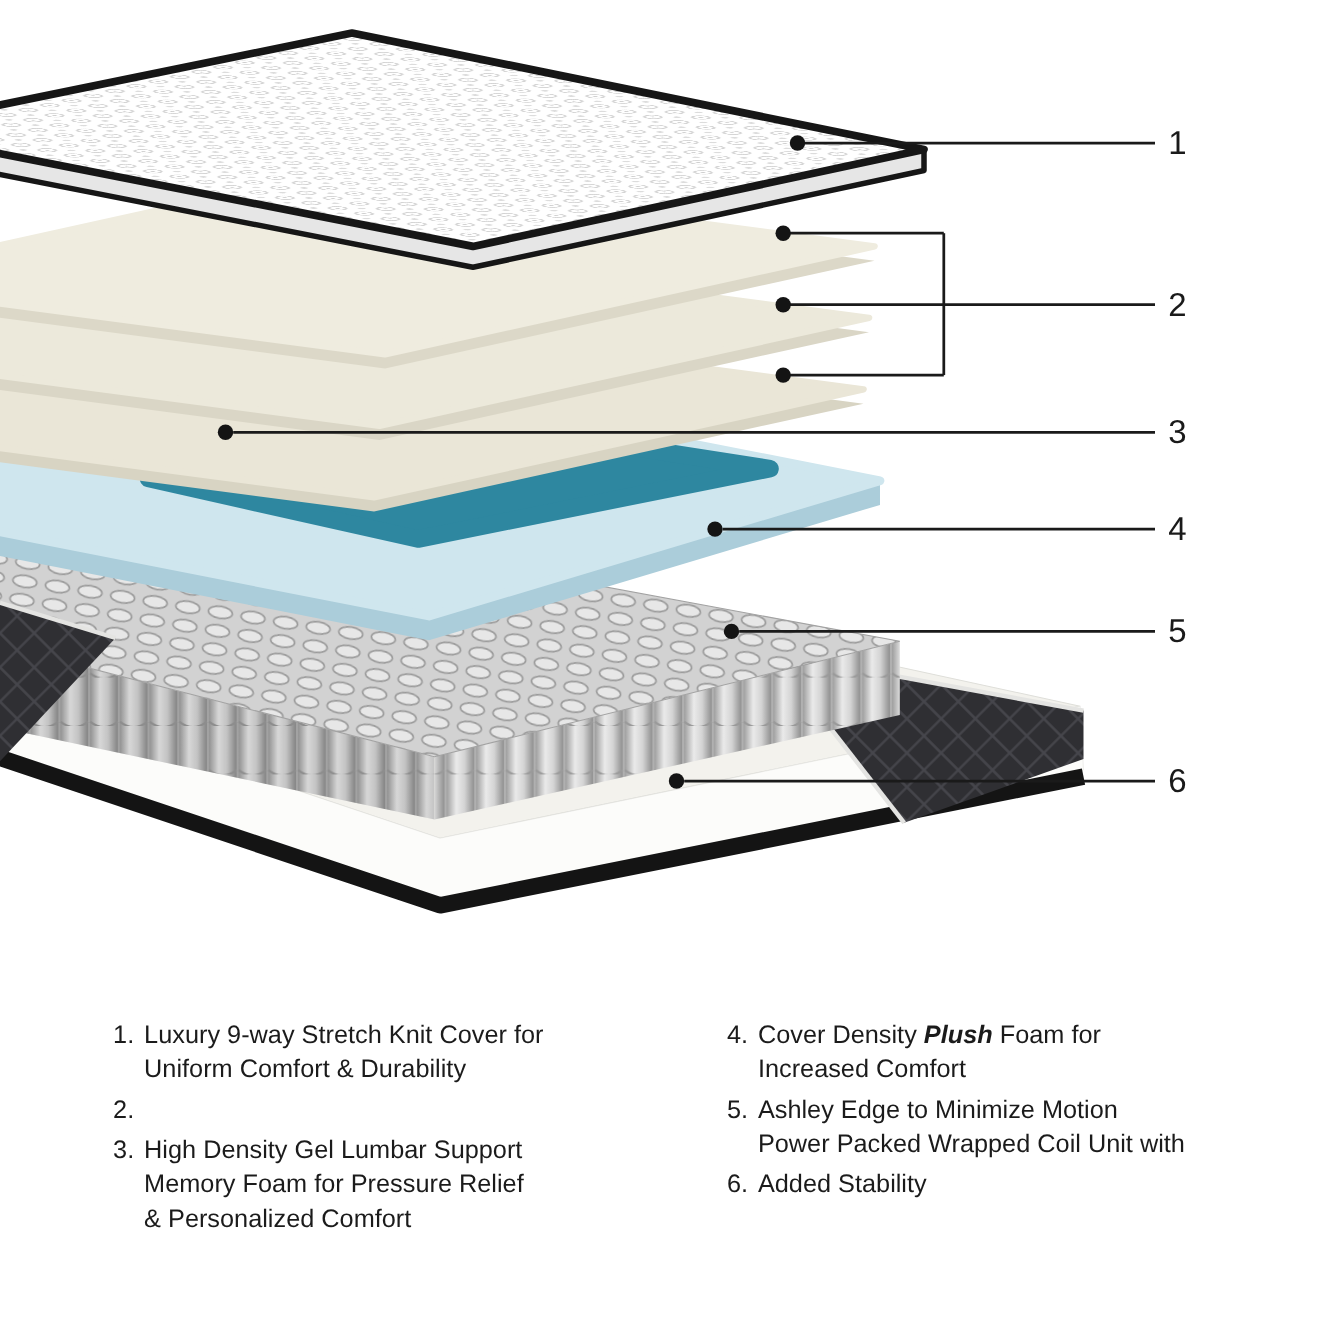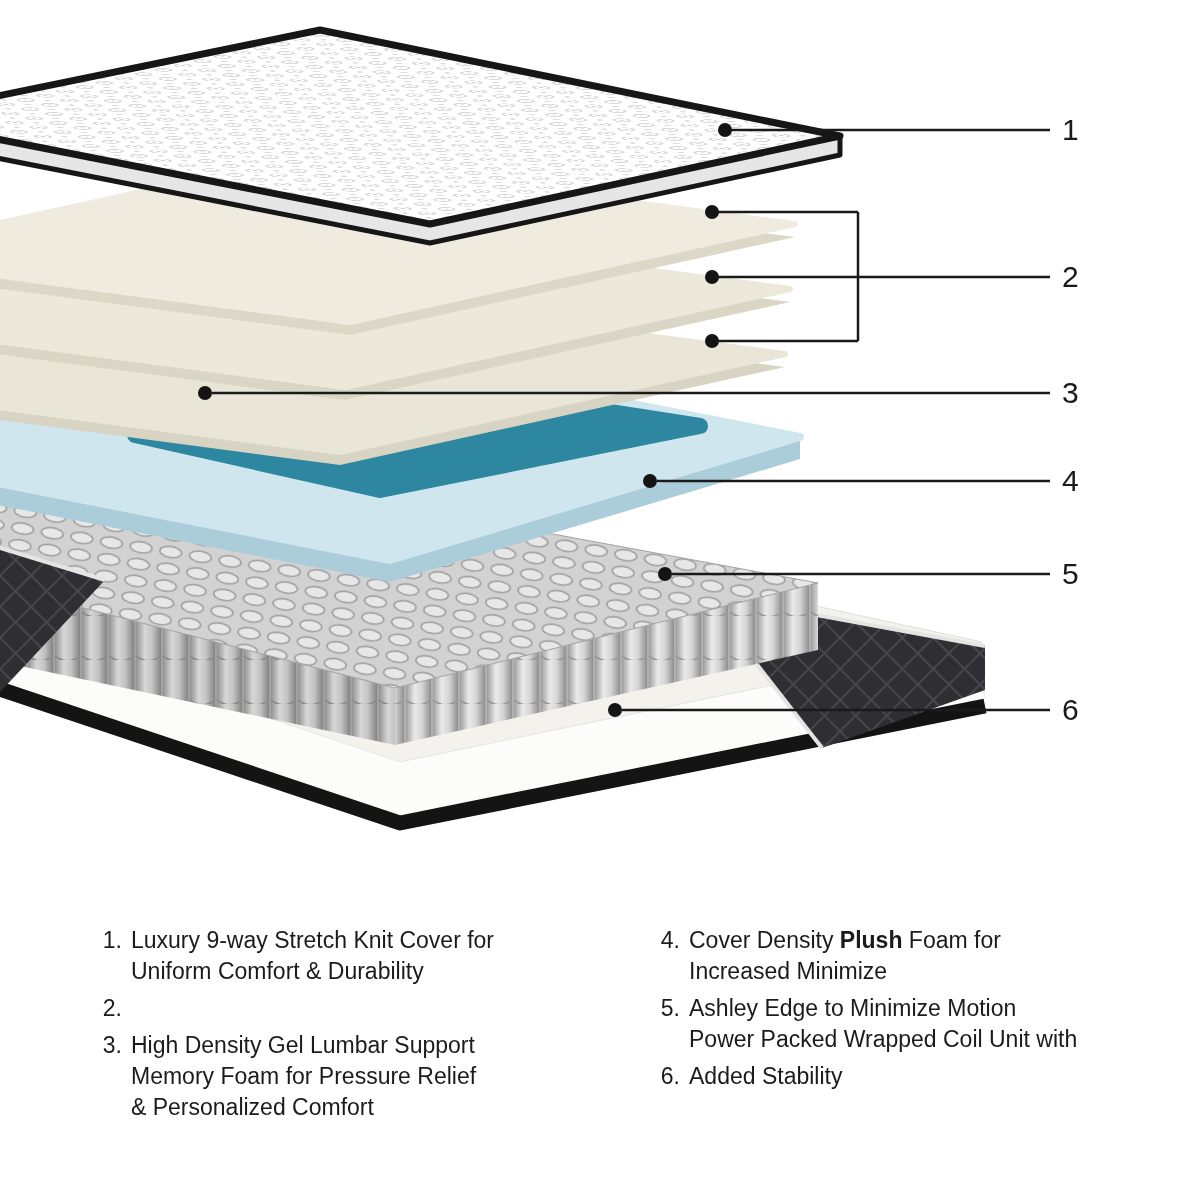--- a/index.html
+++ b/index.html
@@ -7,21 +7,21 @@
         font-family:"Liberation Sans",sans-serif;}
   .diagram-svg{position:absolute;top:0;left:0;}
   .diagram-svg text{font-family:"Liberation Sans",sans-serif;font-size:30px;fill:#1a1a1a;}
   .legend{position:absolute;top:925px;left:0;width:1200px;color:#1b1b1b;}
   .legend-col{position:absolute;top:0;}
   .legend-col-left{left:95px;width:470px;}
   .legend-col-right{left:653px;width:500px;}
   .legend-item{display:grid;grid-template-columns:27px 1fr;column-gap:9px;
                margin-bottom:6px;font-size:23px;line-height:31px;}
   .legend-num{text-align:right;}
-  .legend-text strong{font-weight:bold;}
+  .legend-text strong{font-weight:bold;font-style:italic;}
 </style>
 </head>
 <body>
 
 <div class="page">
 
   <svg class="diagram-svg" width="1200" height="880" viewBox="0 0 1200 880">
     <defs>
       <linearGradient id="cylGrad" x1="0" y1="0" x2="1" y2="0">
         <stop offset="0" stop-color="#9e9e9e"></stop>
@@ -149,21 +149,21 @@
           <div>Memory Foam for Pressure Relief</div>
           <div>&amp; Personalized Comfort</div>
         </div>
       </div>
     </div>
     <div class="legend-col legend-col-right">
       <div class="legend-item">
         <div class="legend-num">4.</div>
         <div class="legend-text">
           <div><span>Cover Density </span><strong>Plush</strong><span> Foam for</span></div>
-          <div>Increased Minimize</div>
+          <div>Increased Comfort</div>
         </div>
       </div>
       <div class="legend-item">
         <div class="legend-num">5.</div>
         <div class="legend-text">
           <div>Ashley Edge to Minimize Motion</div>
           <div>Power Packed Wrapped Coil Unit with</div>
         </div>
       </div>
       <div class="legend-item">

